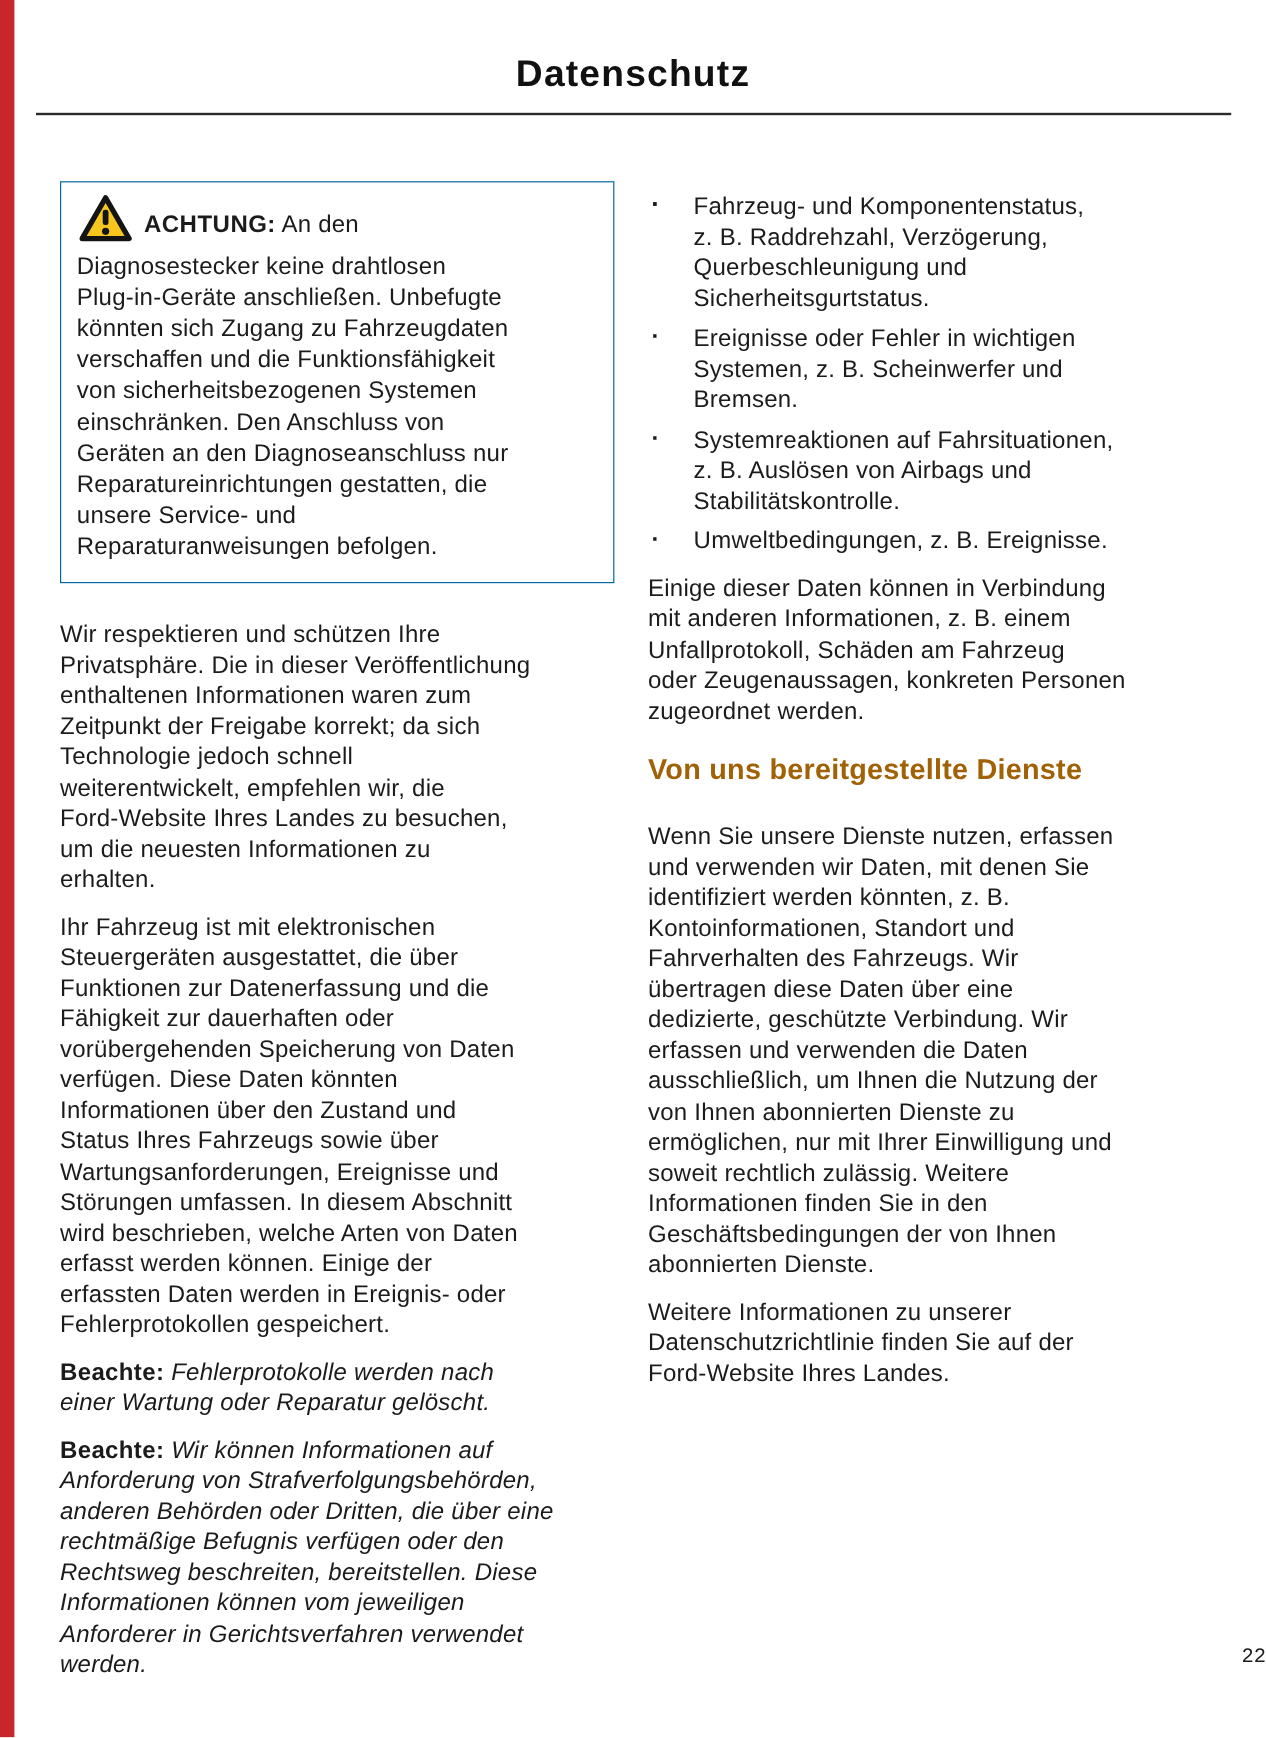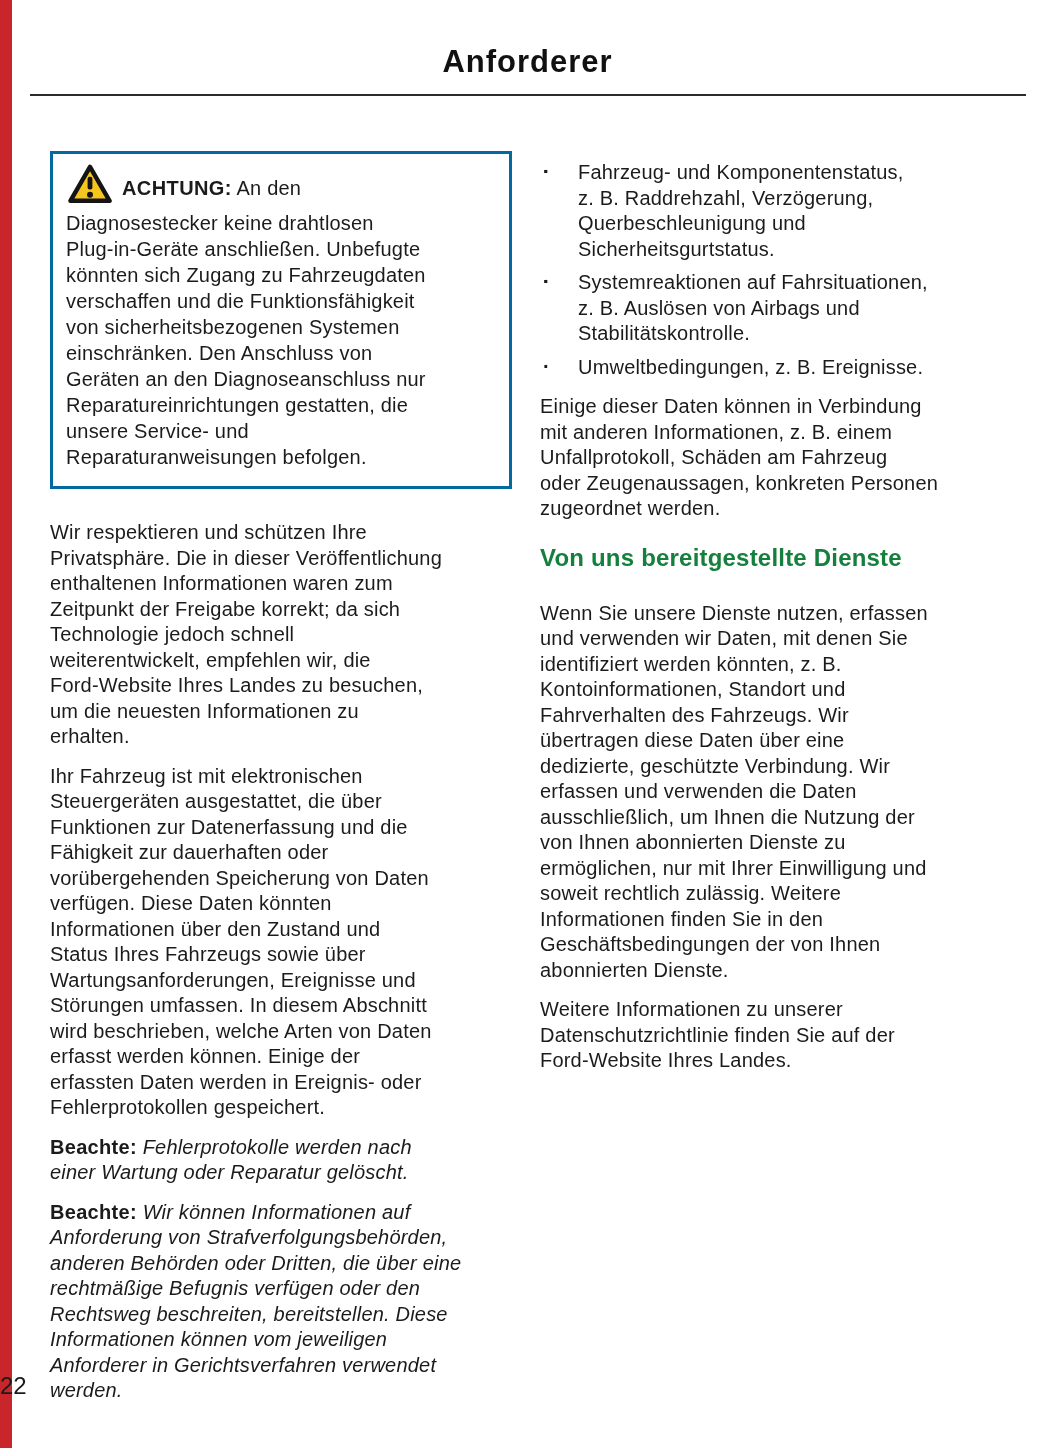--- a/index.html
+++ b/index.html
@@ -24,56 +24,56 @@
     margin:14px 29px 0 30px;height:0;
     border-top:2px solid #2b2b2b;
   }
   .content{ position:relative; }
   .col{ position:absolute; top:55px; font-size:20px; line-height:25.5px; letter-spacing:0.2px; }
   .col-left{ left:50px;  width:462px; }
   .col-right{ left:540px; width:468px; }
   .preline{ white-space:pre-line; }
 
   .warnbox{
-    border:3px solid #0369a1;
+    border:1px solid #0369a1;
     padding:8px 13px 16px 13px;
     line-height:26px;
   }
   .warn-icon{
     display:inline-block;vertical-align:-9px;margin:2px 10px 0 2px;
   }
   .warn-label{ font-weight:bold; letter-spacing:0.4px; }
 
   .para{ margin:14px 0 0 0; }
   .para.first{ margin-top:31px; }
   .note{ margin:14px 0 0 0; font-style:italic; }
   .note .note-label{ font-style:normal; font-weight:bold; letter-spacing:0.3px;margin-top:19px; }
 
   .intro{ margin:0; }
   .bullet-list{ list-style:none; margin:9px 0 0 0; padding:0; }
   .bullet-list li{ position:relative; padding-left:38px; margin-top:8px; }
   .bullet-dot{ position:absolute; left:3px; top:-1px; font-weight:bold; }
   .section-heading{
     font-size:24px; font-weight:bold; line-height:30px;
-    margin:21px 0 0 0; letter-spacing:0.2px; color:#15803d;
+    margin:21px 0 0 0; letter-spacing:0.2px; color:#a16207;
   }
   .page-number{
     position:absolute; top:1372px; left:0; width:100%;
-    text-align:left; font-size:24px; color:#1b1b1b;
+    text-align:right; font-size:17px; color:#1b1b1b;font-family:Liberation Mono, monospace;
   }
 </style>
 </head>
 <body>
 
 <div class="page" style="--stripe: #c9262c;">
 
   <div class="edge-stripe"></div>
 
   <div class="header">
-    <h1 class="title">Anforderer</h1>
+    <h1 class="title">Datenschutz</h1>
     <div class="title-rule"></div>
   </div>
 
   <div class="content">
 
     <div class="col col-left">
 
       <div class="warnbox">
         <span class="warn-icon"><svg width="44" height="40" viewBox="0 0 110 100" aria-hidden="true">
               <path d="M55 7 L104 92 L6 92 Z" fill="#f6c51e" stroke="#141414" stroke-width="11" stroke-linejoin="round"></path>
@@ -133,21 +133,23 @@
 
     <div class="col col-right">
 
 
       <ul class="bullet-list">
         <li><span class="bullet-dot">·</span></li>
         <li><span class="bullet-dot">·</span><span class="preline">Fahrzeug- und Komponentenstatus,
 z. B. Raddrehzahl, Verzögerung,
 Querbeschleunigung und
 Sicherheitsgurtstatus.</span></li>
-        <li><span class="bullet-dot">·</span></li>
+        <li><span class="bullet-dot">·</span><span class="preline">Ereignisse oder Fehler in wichtigen
+Systemen, z. B. Scheinwerfer und
+Bremsen.</span></li>
         <li><span class="bullet-dot">·</span><span class="preline">Systemreaktionen auf Fahrsituationen,
 z. B. Auslösen von Airbags und
 Stabilitätskontrolle.</span></li>
         <li><span class="bullet-dot">·</span><span class="preline">Umweltbedingungen, z. B. Ereignisse.</span></li>
       </ul>
 
       <p class="para preline">Einige dieser Daten können in Verbindung
 mit anderen Informationen, z. B. einem
 Unfallprotokoll, Schäden am Fahrzeug
 oder Zeugenaussagen, konkreten Personen

